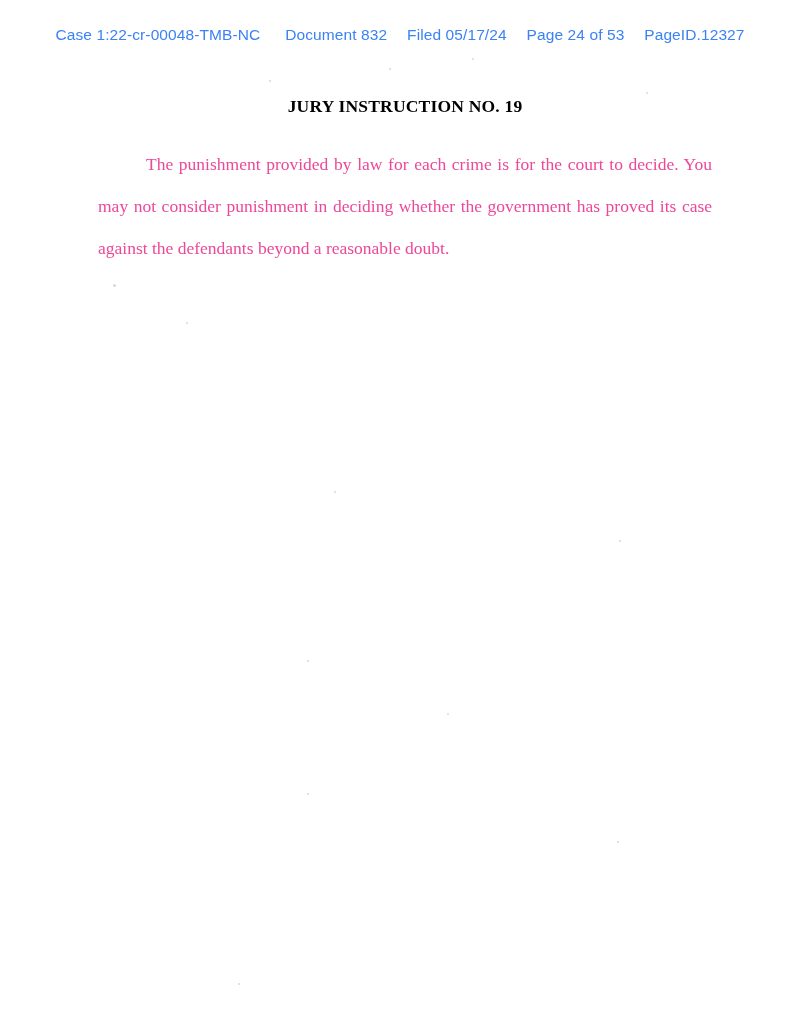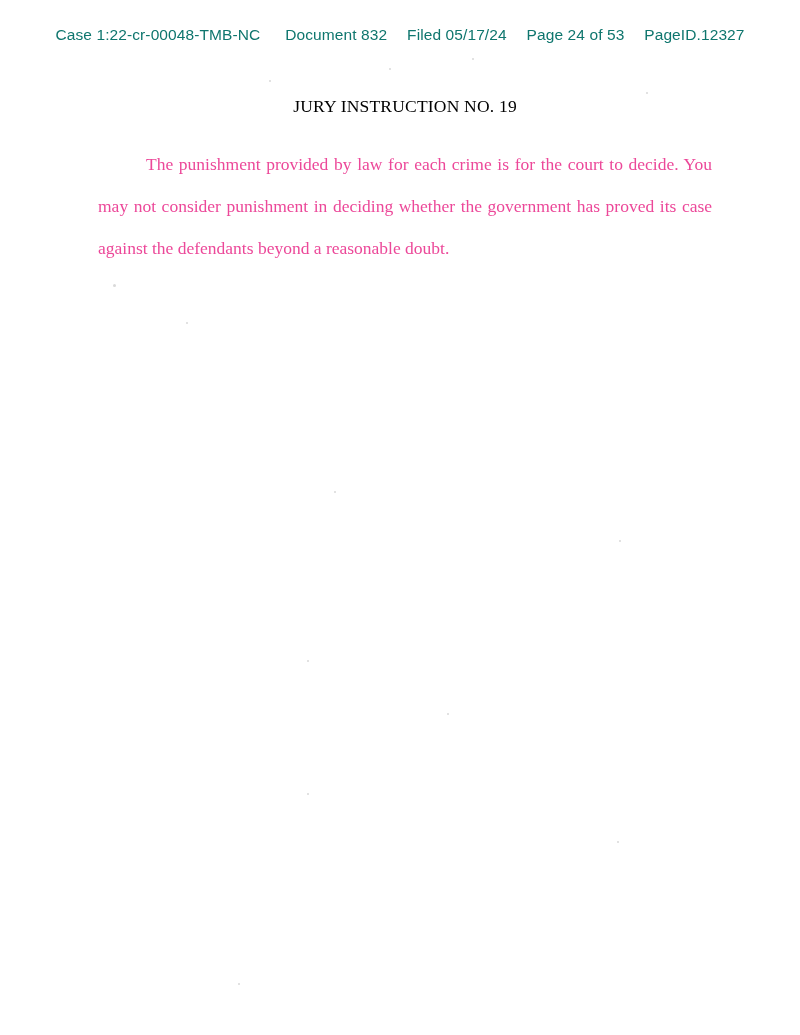--- a/index.html
+++ b/index.html
@@ -16,42 +16,42 @@
     font-family: "Liberation Serif", serif;
   }
 
   
   .ecf-header {
     position: absolute;
     top: 26px;
     left: 0;
     width: 800px;
     text-align: center;
-    color: #0f766e;
+    color: #3b82f6;
     font-family: "Liberation Sans", sans-serif;
     font-size: 15.5px;
     letter-spacing: 0.1px;
     white-space: nowrap;
   }
   .ecf-header span {
     display: inline-block;
   }
   .ecf-gap-lg { width: 16px; }
   .ecf-gap-sm { width: 11px; }
 
   
   .doc-body {
     position: absolute;
     top: 96px;
     left: 98px;
     width: 614px;
   }
   .instruction-title {
     text-align: center;
-    font-weight: normal;
+    font-weight: bold;
     font-size: 17.5px;
     letter-spacing: 0.2px;
     color: #000000;
     margin: 0 0 26px 0;
   }
   .instruction-paragraph {
     font-size: 17.5px;
     line-height: 42px;
     color: #ec4899;
     text-align: justify;

